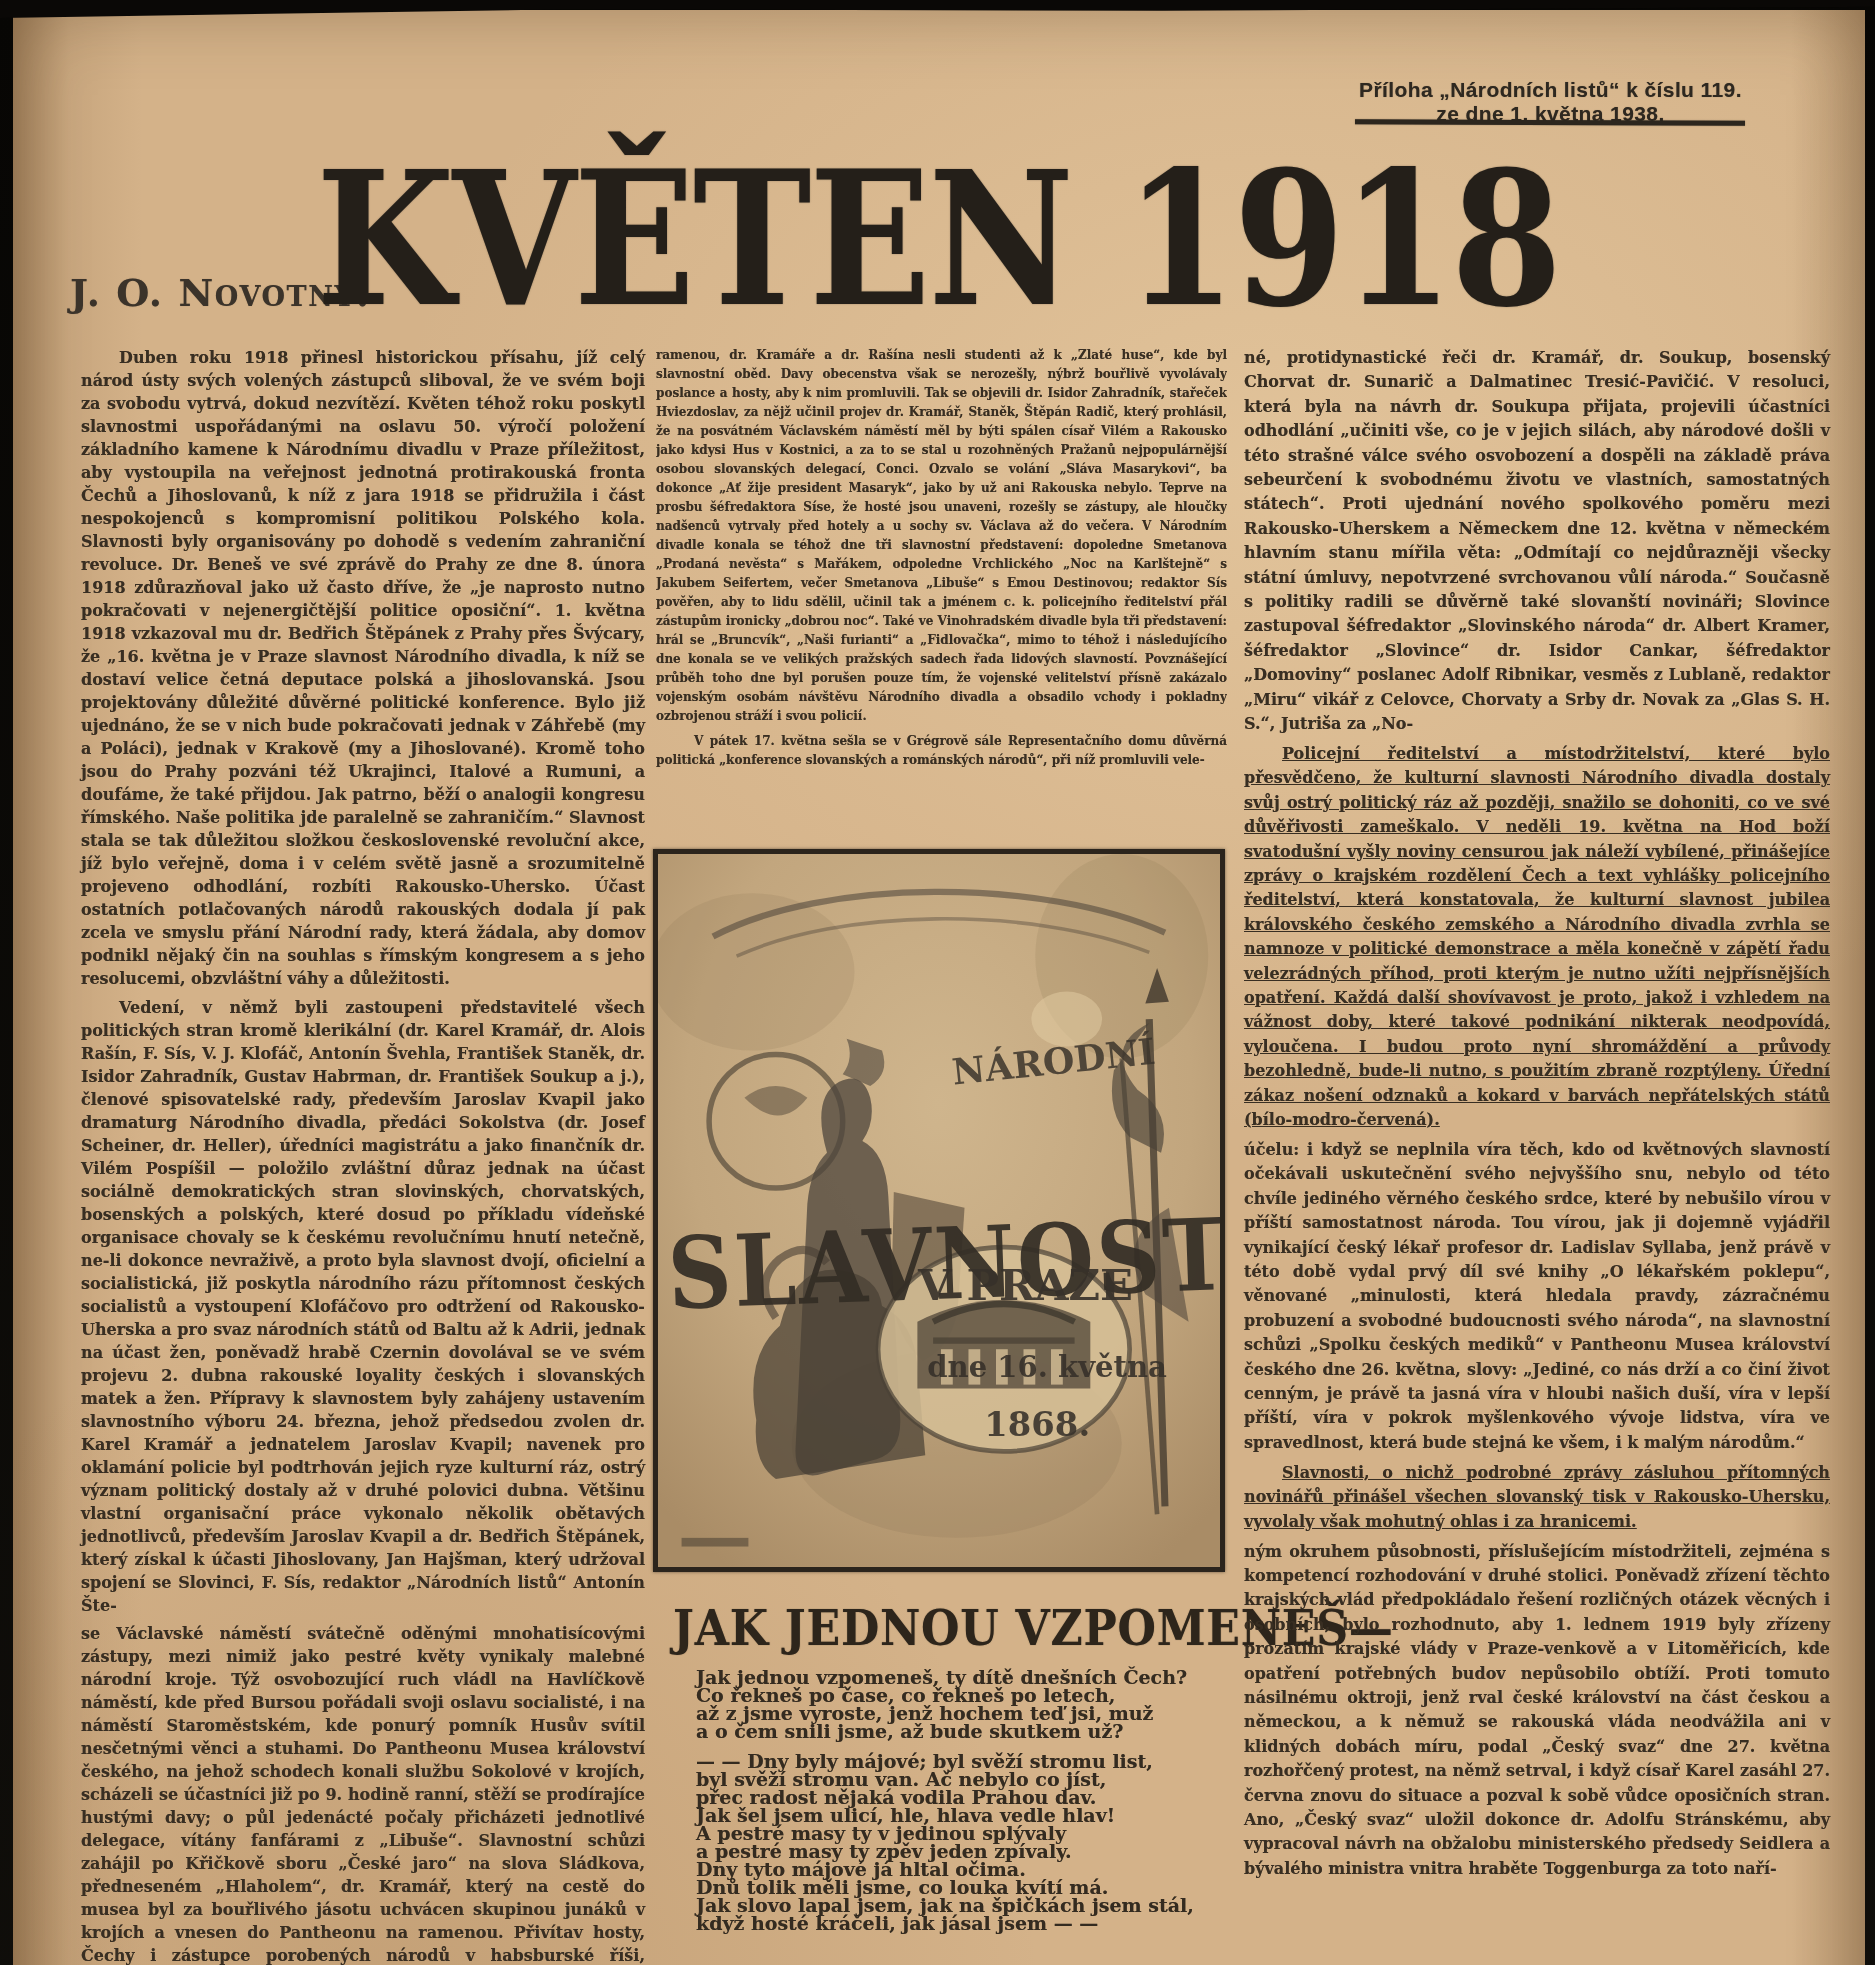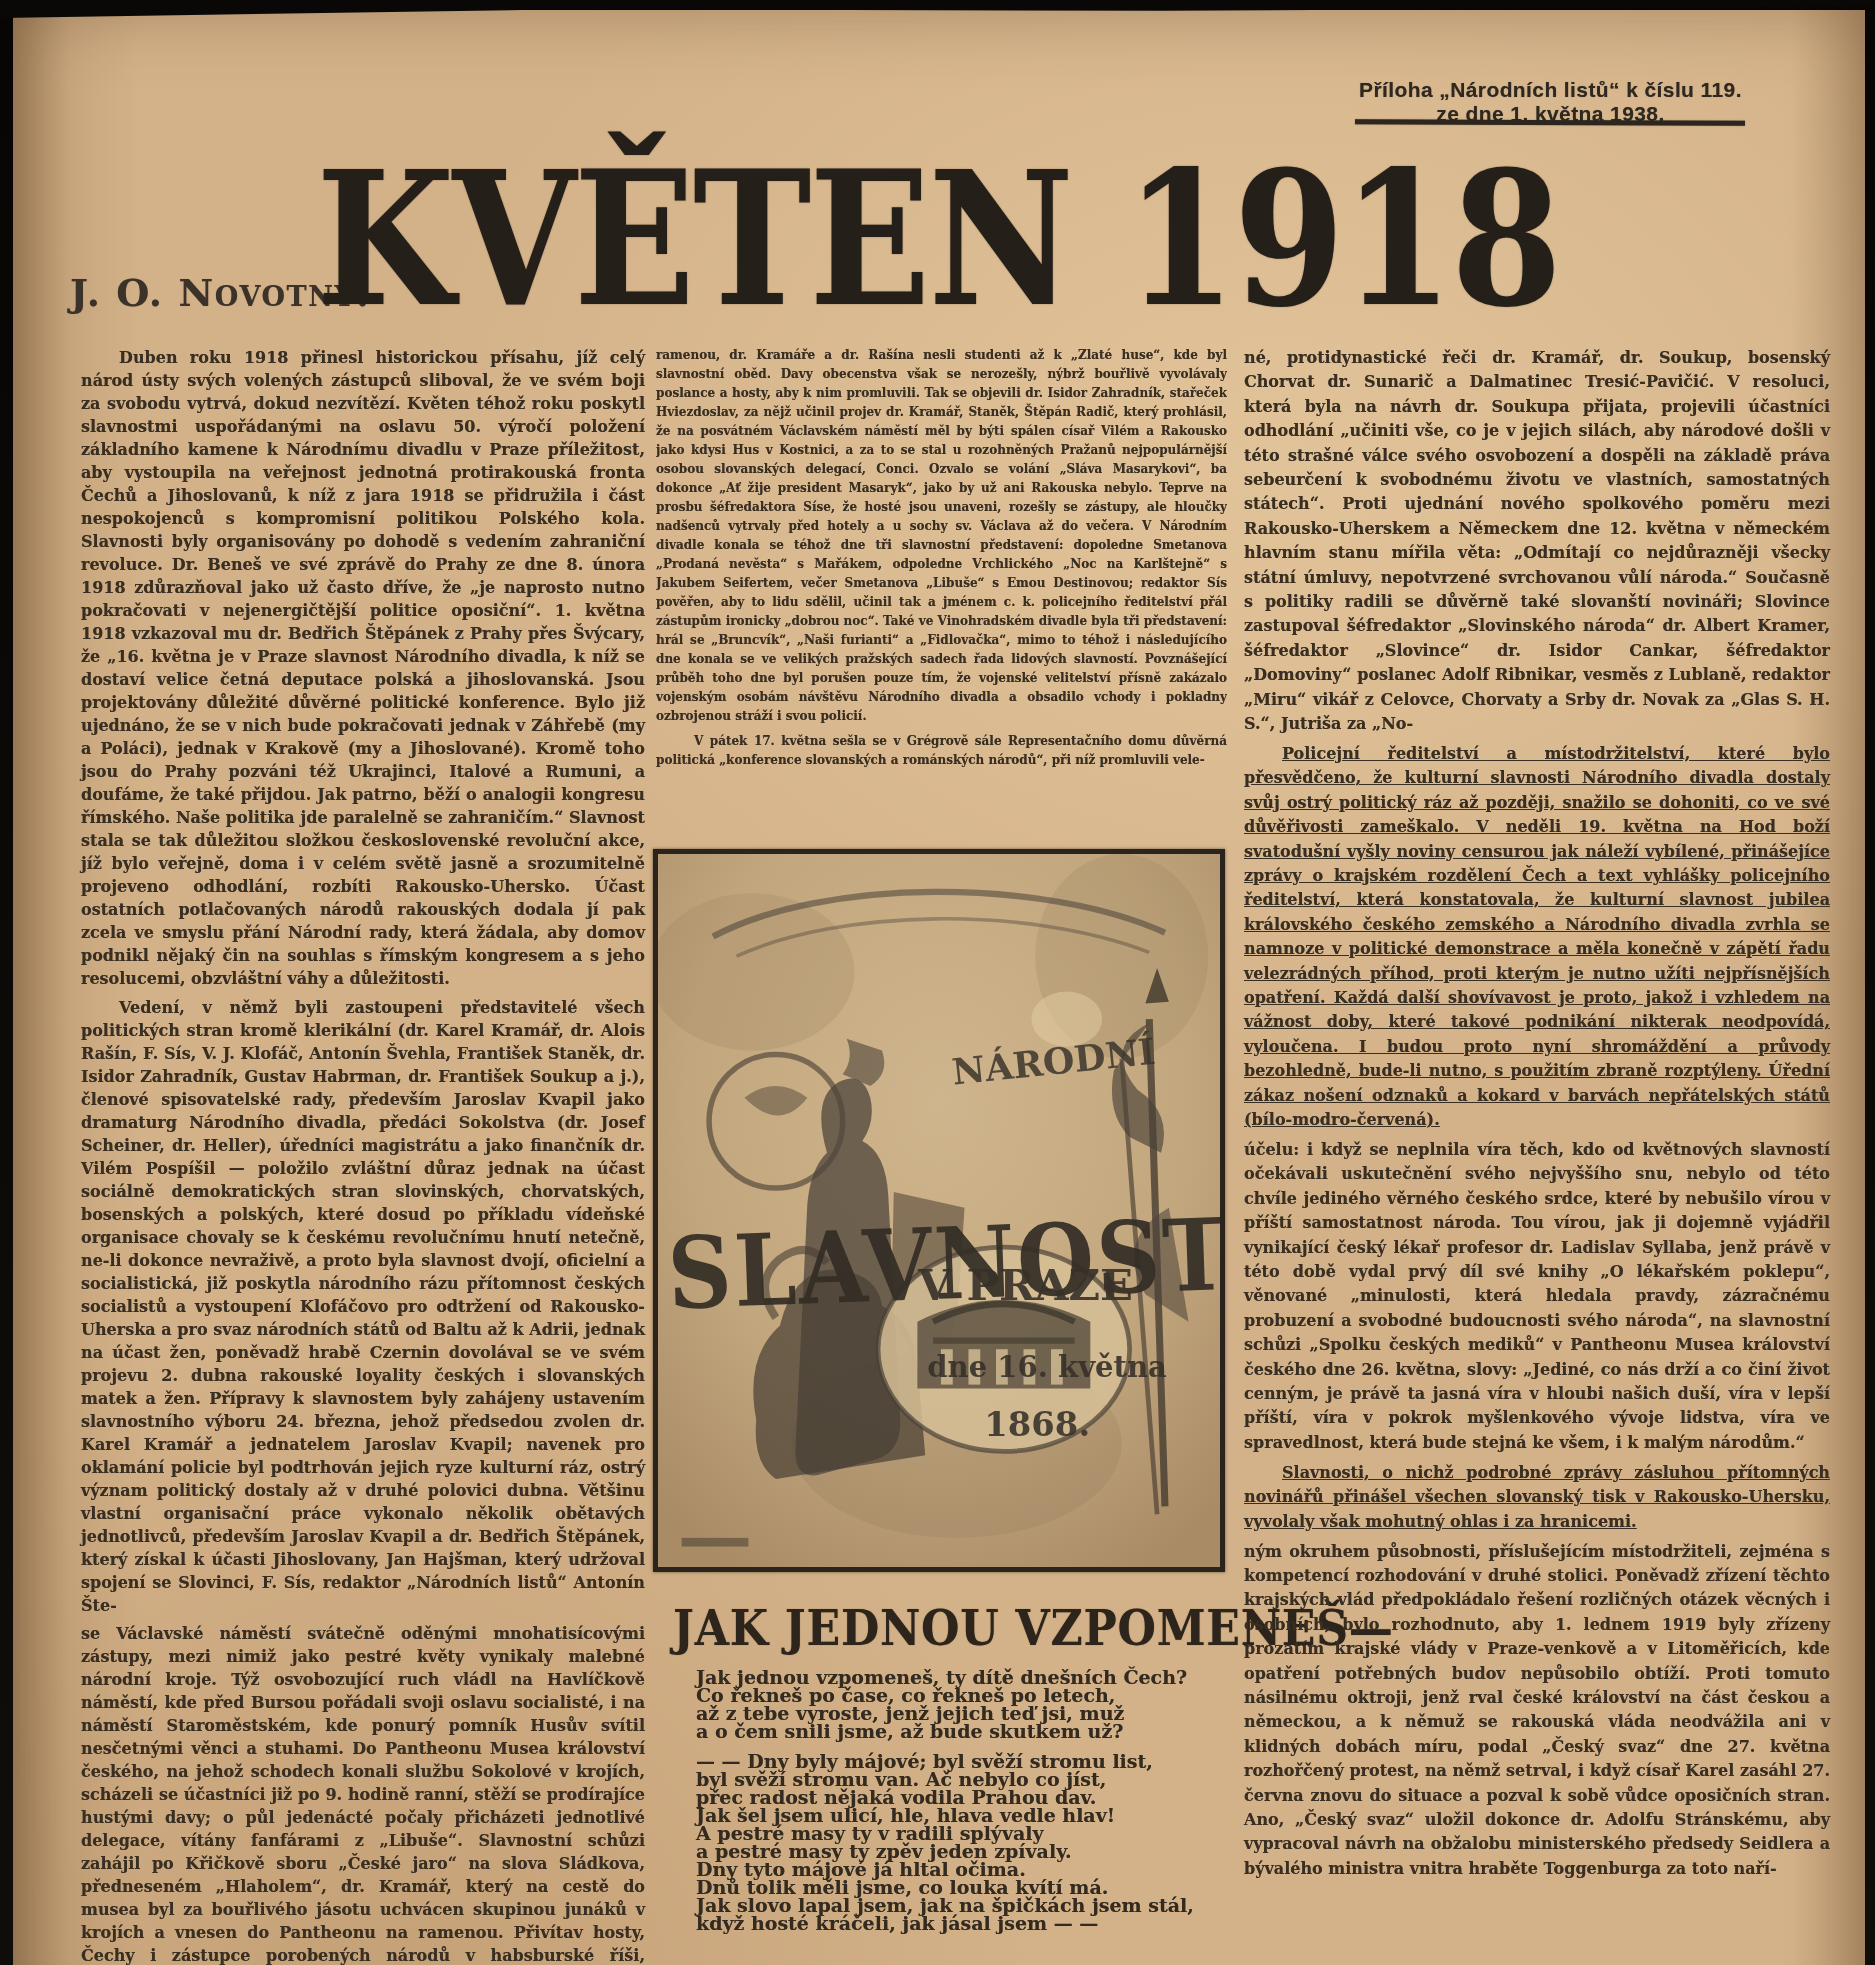--- a/index.html
+++ b/index.html
@@ -116,29 +116,29 @@
 
       <rect x="60" y="1740" width="170" height="22" fill="#3e362c" opacity=".5"></rect>
     </svg>
   </div>
 
   <div class="poem">
     <div class="poem-title">JAK JEDNOU VZPOMENEŠ—</div>
     <div class="stanza">
         <div>Jak jednou vzpomeneš, ty dítě dnešních Čech?</div>
         <div>Co řekneš po čase, co řekneš po letech,</div>
-        <div>až z tebe vyroste, jenž jejich teď jsi, muž</div>
+        <div>až z jsme vyroste, jenž hochem teď jsi, muž</div>
         <div>a o čem snili jsme, až bude skutkem už?</div>
       </div>
     <div class="stanza">
         <div>— — Dny byly májové; byl svěží stromu list,</div>
         <div>byl svěží stromu van. Ač nebylo co jíst,</div>
         <div>přec radost nějaká vodila Prahou dav.</div>
         <div>Jak šel jsem ulicí, hle, hlava vedle hlav!</div>
-        <div>A pestré masy ty v radili splývaly</div>
+        <div>A pestré masy ty v jedinou splývaly</div>
         <div>a pestré masy ty zpěv jeden zpívaly.</div>
         <div>Dny tyto májové já hltal očima.</div>
         <div>Dnů tolik měli jsme, co louka kvítí má.</div>
         <div>Jak slovo lapal jsem, jak na špičkách jsem stál,</div>
         <div>když hosté kráčeli, jak jásal jsem — —</div>
       </div>
 
   </div>
 
   <div class="col" id="col-right">

